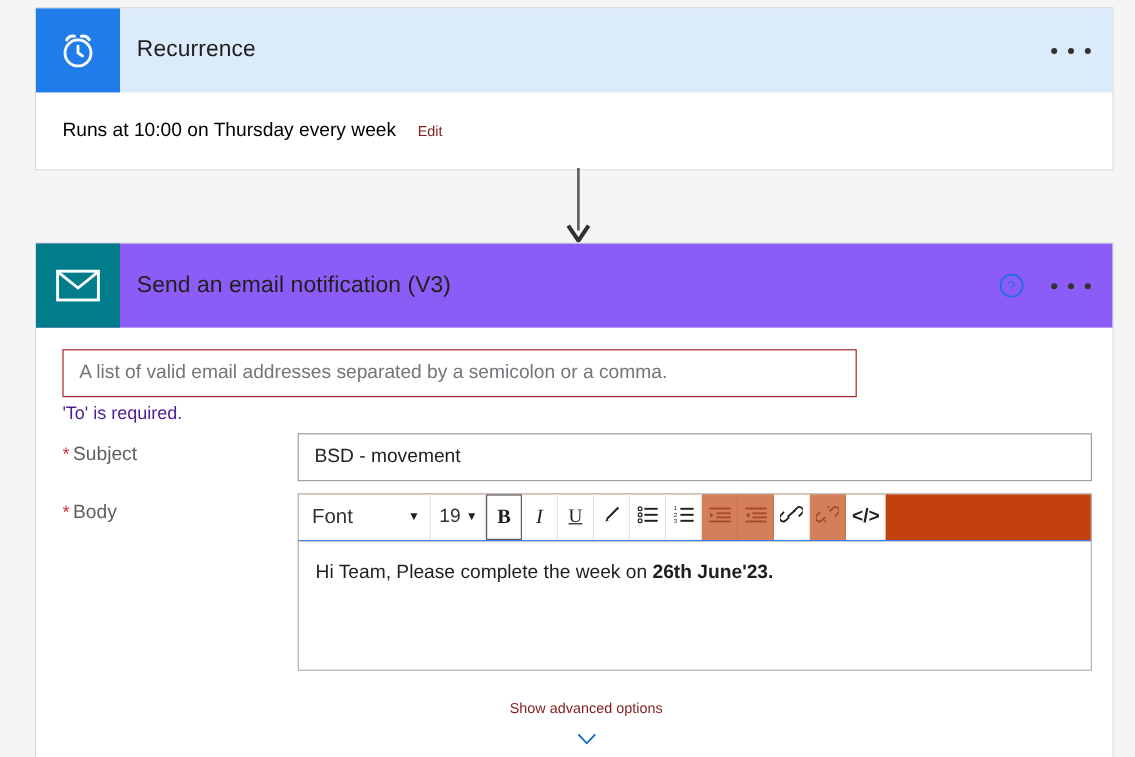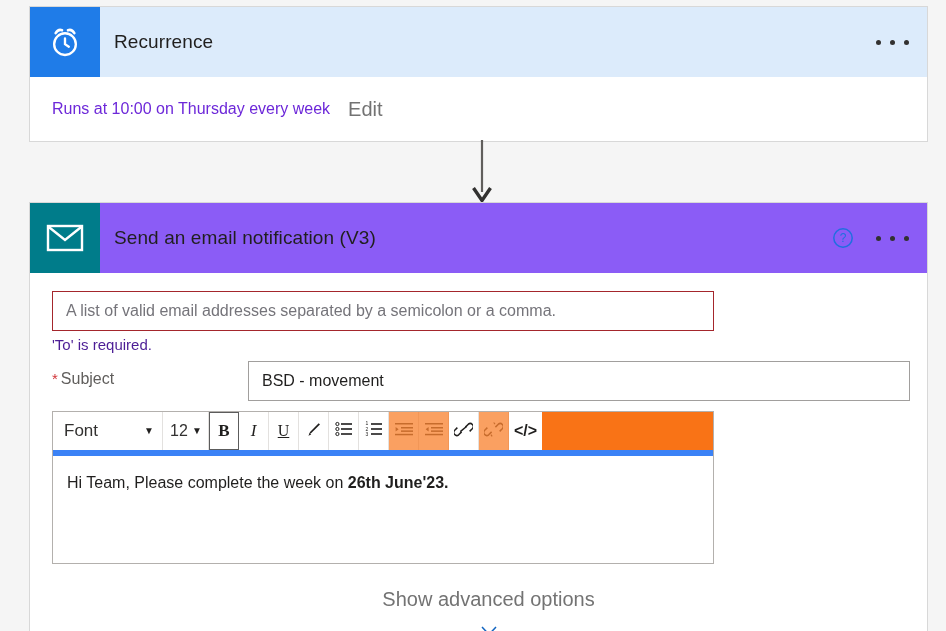--- a/index.html
+++ b/index.html
@@ -84,25 +84,25 @@
   #recurrence-card .card-icon { background: #1f7ce8; }
   .recurrence-body {
     height: 64px;
     display: flex;
     align-items: center;
     padding-left: 22px;
     background: #fff;
   }
   .recurrence-text {
     font-size: 16px;
-    color: #6d28d9;
+    color: #000000;
   }
   .link {
-    color: #737373;
-    font-size: 20px;
+    color: #7f1d1d;
+    font-size: 12px;
     cursor: pointer;
   }
   .recurrence-edit { margin-left: 18px; }
 
   
   .connector {
     position: absolute;
     left: 470px;
     top: 140px;
     width: 24px;
@@ -163,22 +163,22 @@
   .rte {
     box-sizing: border-box;
     width: 662px;
     border: 1px solid #b3b0ad;
     background: #fff;
   }
   .rte-toolbar {
     display: flex;
     align-items: stretch;
     height: 38px;
-    border-bottom: 6px solid #3b82f6;
-    background: #f97316;
+    border-bottom: 1px solid #3b82f6;
+    background: #c2410c;
   }
   .tb-btn {
     display: flex;
     align-items: center;
     justify-content: center;
     min-width: 30px;
     border-right: 1px solid #e3e1df;
     background: #fff;
     color: #201f1e;
     font-size: 16px;
@@ -314,31 +314,34 @@
           <span class="req-star">*</span><span>Subject</span>
         </div>
         <div class="field-control">
           <div class="textbox">
             <span class="value">BSD - movement</span>
           </div>
         </div>
       </div>
 
       <div class="field-row" style="margin-top:10px;">
+        <div class="field-label" style="padding-top:8px;">
+          <span class="req-star">*</span><span>Body</span>
+        </div>
         <div class="field-control">
           <div class="rte">
             <div class="rte-toolbar">
 
               <div class="tb-btn tb-font">
                 <span>Font</span>
                 <span class="caret">▼</span>
               </div>
 
               <div class="tb-btn tb-size">
-                <span>12</span>
+                <span>19</span>
                 <span class="caret">▼</span>
               </div>
 
               <div class="tb-btn active">
                 <span class="tb-b">B</span>
               </div>
 
               <div class="tb-btn">
                 <span class="tb-i">I</span>
               </div>

